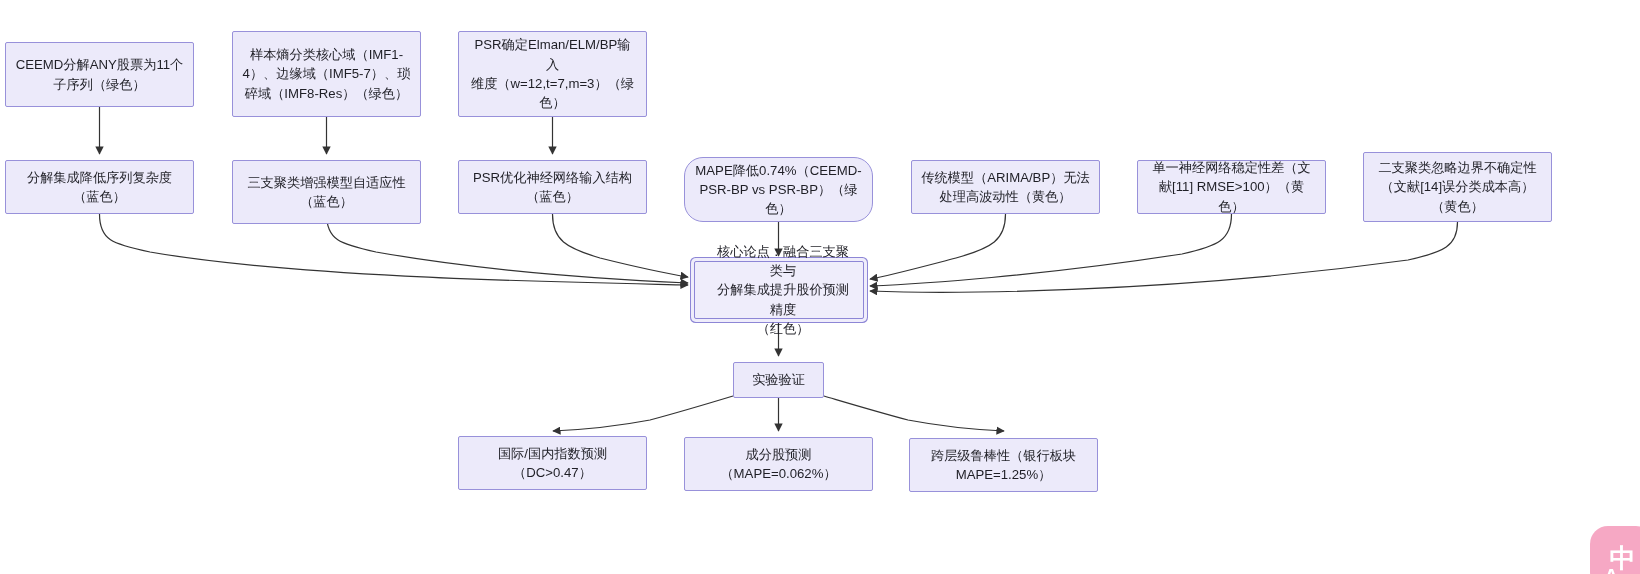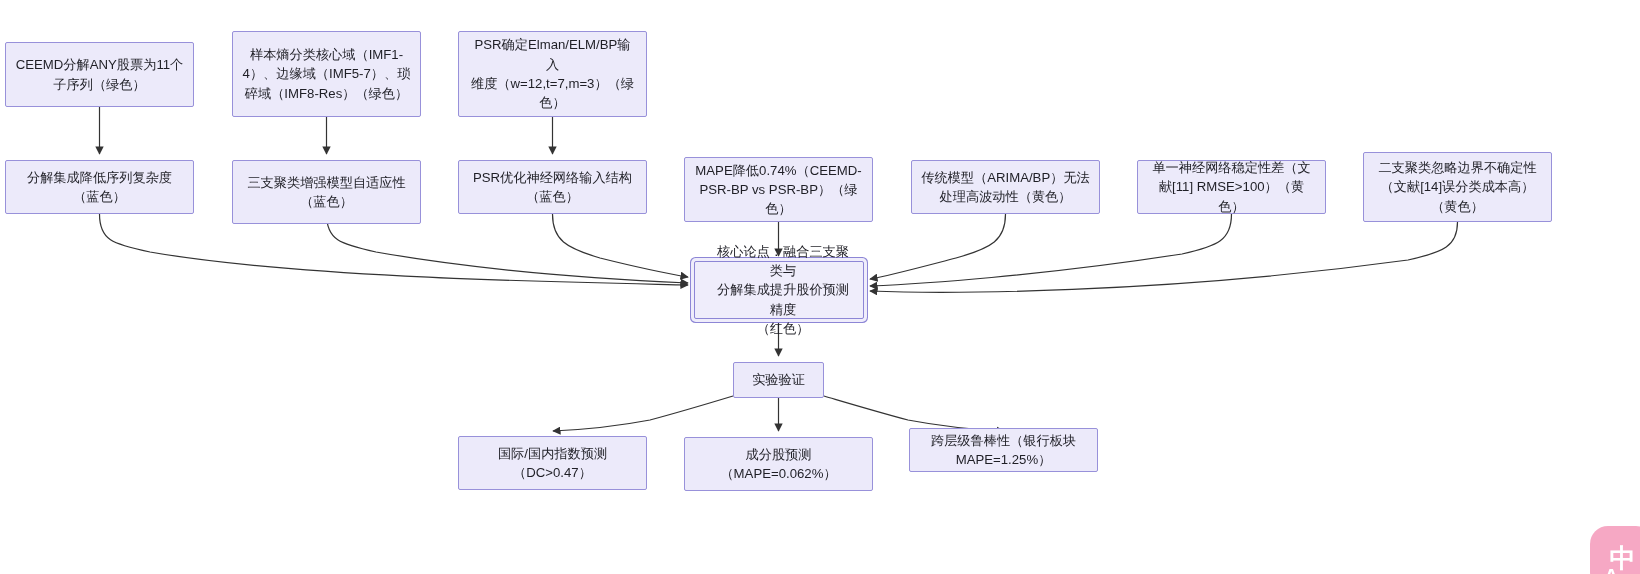--- a/index.html
+++ b/index.html
@@ -136,21 +136,21 @@
   <div class="node" style="left:232px; top:160px; width:189px; height:64px;align-items:center;">
     <span class="node-text">三支聚类增强模型自适应性
 （蓝色）</span>
   </div>
 
   <div class="node" style="left:458px; top:160px; width:189px; height:54px;">
     <span class="node-text">PSR优化神经网络输入结构
 （蓝色）</span>
   </div>
 
-  <div class="node" style="left:684px; top:157px; width:189px; height:65px;">
+  <div class="node" style="left:684px; top:157px; width:189px; height:65px;border-radius:19px;">
     <span class="node-text">MAPE降低0.74%（CEEMD-
 PSR-BP vs PSR-BP）（绿
 色）</span>
   </div>
 
   <div class="node" style="left:911px; top:160px; width:189px; height:54px;">
     <span class="node-text">传统模型（ARIMA/BP）无法
 处理高波动性（黄色）</span>
   </div>
 
@@ -178,21 +178,21 @@
   <div class="node" style="left:458px; top:416px; width:189px; height:54px;margin-top:20px;">
     <span class="node-text">国际/国内指数预测
 （DC&gt;0.47）</span>
   </div>
 
   <div class="node" style="left:684px; top:437px; width:189px; height:54px;">
     <span class="node-text">成分股预测
 （MAPE=0.062%）</span>
   </div>
 
-  <div class="node" style="left:909px; top:428px; width:189px; height:44px;">
+  <div class="node" style="left:909px; top:438px; width:189px; height:54px;">
     <span class="node-text">跨层级鲁棒性（银行板块
 MAPE=1.25%）</span>
   </div>
 
   <div id="watermark">
     <span>中</span>
     <span class="wm-line2">A</span>
   </div>
 
 </div>

